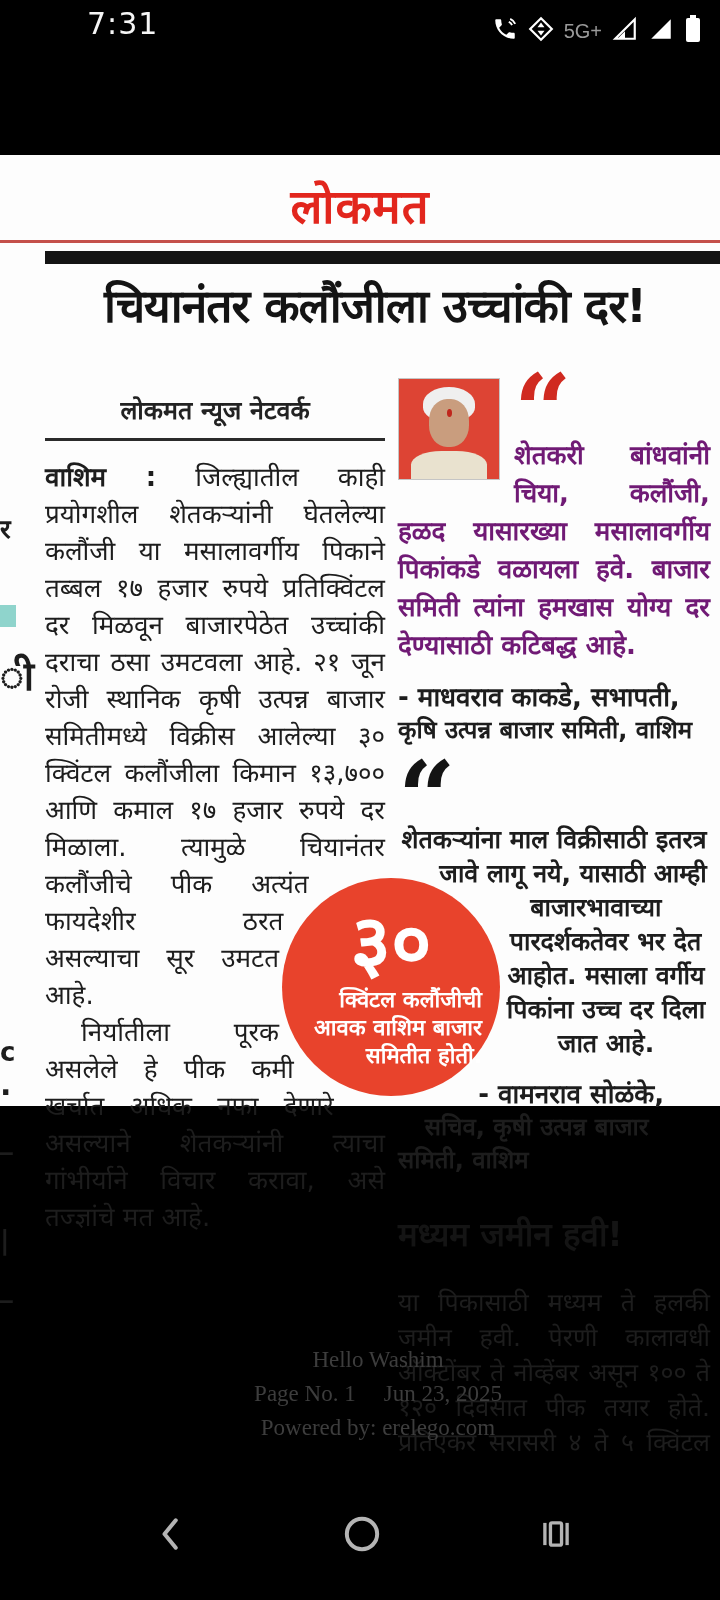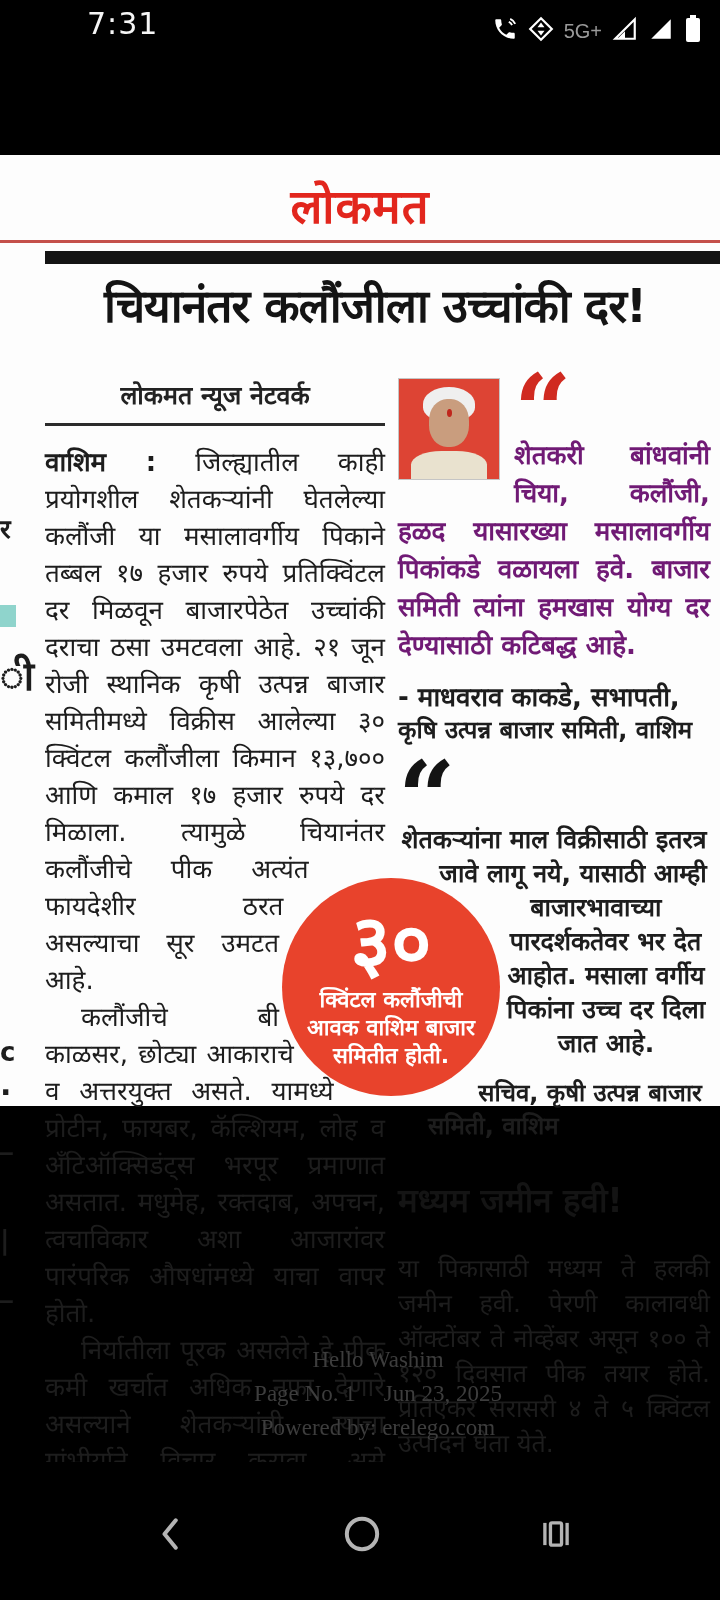--- a/index.html
+++ b/index.html
@@ -15,21 +15,21 @@
   
   .page{position:absolute;top:155px;left:0;width:720px;height:951px;background:#fdfdfd;}
   .logo{position:absolute;top:18px;left:0;width:720px;text-align:center;
         font-size:47px;font-weight:bold;color:#e2261d;letter-spacing:1px;}
   .redline{position:absolute;top:85px;left:0;width:720px;height:3px;background:#c4504a;}
   .blackbar{position:absolute;top:96px;left:45px;width:675px;height:13px;background:#141414;}
   .headline{position:absolute;top:118px;left:35px;width:680px;text-align:center;white-space:nowrap;
             font-size:46px;font-weight:bold;color:#141414;letter-spacing:-1px;}
 
   
-  .colL{position:absolute;top:222px;left:45px;width:340px;color:#1d1d1d;}
+  .colL{position:absolute;top:237px;left:45px;width:340px;color:#1d1d1d;}
   .colR{position:absolute;top:223px;left:398px;width:312px;color:#1d1d1d;}
 
   .byline{text-align:center;font-size:25px;font-weight:bold;padding-bottom:12px;
           border-bottom:3px solid #2b2b2b;margin-bottom:18px;color:#222;}
   .colL p{margin:0;font-size:26px;line-height:37px;text-align:justify;}
   .colL p + p{text-indent:36px;}
   .lead{font-weight:bold;}
 
   
   .spacerL{float:right;width:106px;height:706px;
@@ -55,21 +55,21 @@
   .attr{margin-top:16px;}
   .attr .nm{font-size:26px;font-weight:bold;line-height:34px;}
   .attr .rl{font-size:24px;font-weight:bold;line-height:33px;}
   .q2text{font-size:25px;line-height:34px;font-weight:600;text-align:center;}
   .sechead{font-size:33px;font-weight:bold;margin-top:38px;line-height:40px;color:#141414;}
   .sectext{font-size:25px;line-height:35px;margin-top:30px;text-align:justify;}
 
   
   .bigcircle{position:absolute;top:723px;left:282px;width:218px;height:218px;border-radius:50%;
              background:#e8432c;color:#fff;display:flex;flex-direction:column;align-items:center;
-             justify-content:center;text-align:center;z-index:3;}
+             justify-content:center;text-align:right;z-index:3;}
   .bigcircle .num{font-size:78px;font-weight:bold;line-height:78px;}
   .bigcircle .cap{width:182px;font-size:22px;font-weight:bold;line-height:28px;margin-top:4px;}
 
   
   .pfooter{position:absolute;top:1188px;left:18px;width:720px;text-align:center;color:#3d3d3d;
            font-family:Liberation Serif, serif;font-size:23px;line-height:34px;}
   .pfooter .row2 span{margin:0 14px;}
 
   
   .edge{position:absolute;left:0;color:#1d1d1d;font-weight:bold;}
@@ -125,21 +125,20 @@
   <div class="logo">लोकमत</div>
   <div class="redline"></div>
   <div class="blackbar"></div>
 
   <div class="headline">चियानंतर कलौंजीला उच्चांकी दर!</div>
 
   <div class="colL">
     <div class="spacerL"></div>
     <div class="byline">लोकमत न्यूज नेटवर्क</div>
     <p><span class="lead">वाशिम :</span> <span>जिल्ह्यातील काही प्रयोगशील शेतकऱ्यांनी घेतलेल्या कलौंजी या मसालावर्गीय पिकाने तब्बल १७ हजार रुपये प्रतिक्विंटल दर मिळवून बाजारपेठेत उच्चांकी दराचा ठसा उमटवला आहे. २१ जून रोजी स्थानिक कृषी उत्पन्न बाजार समितीमध्ये विक्रीस आलेल्या ३० क्विंटल कलौंजीला किमान १३,७०० आणि कमाल १७ हजार रुपये दर मिळाला. त्यामुळे चियानंतर कलौंजीचे पीक अत्यंत फायदेशीर ठरत असल्याचा सूर उमटत आहे.</span></p>
-    <p>कलौंजीचे बी काळसर, छोट्या आकाराचे व अत्तरयुक्त असते. यामध्ये प्रोटीन, फायबर, कॅल्शियम, लोह व अँटिऑक्सिडंट्स भरपूर प्रमाणात असतात. मधुमेह, रक्तदाब, अपचन, त्वचाविकार अशा आजारांवर पारंपरिक औषधांमध्ये याचा वापर होतो.</p>
     <p>निर्यातीला पूरक असलेले हे पीक कमी खर्चात अधिक नफा देणारे असल्याने शेतकऱ्यांनी त्याचा गांभीर्याने विचार करावा, असे तज्ज्ञांचे मत आहे.</p>
   </div>
 
   <div class="colR">
     <div>
       <div class="photo">
         <div class="hair"></div>
         <div class="face"></div>
         <div class="tilak"></div>
         <div class="shirt"></div>
@@ -151,20 +150,21 @@
         <div class="rl">कृषि उत्पन्न बाजार समिती, वाशिम</div>
       </div>
     </div>
 
     <div class="qmark blk">“</div>
 
     <div>
       <div class="spacerR"></div>
       <div class="q2text">शेतकऱ्यांना माल विक्रीसाठी इतरत्र जावे लागू नये, यासाठी आम्ही बाजारभावाच्या पारदर्शकतेवर भर देत आहोत. मसाला वर्गीय पिकांना उच्च दर दिला जात आहे.</div>
       <div class="attr">
+        <div class="nm">- वामनराव सोळंके,</div>
         <div class="rl">सचिव, कृषी उत्पन्न बाजार समिती, वाशिम</div>
       </div>
     </div>
 
     <div class="sechead">मध्यम जमीन हवी!</div>
     <div class="sectext">या पिकासाठी मध्यम ते हलकी जमीन हवी. पेरणी कालावधी ऑक्टोंबर ते नोव्हेंबर असून १०० ते १२० दिवसात पीक तयार होते. प्रतिएकर सरासरी ४ ते ५ क्विंटल उत्पादन घेता येते.</div>
   </div>
 
   <div class="bigcircle">
     <div class="num">३०</div>

